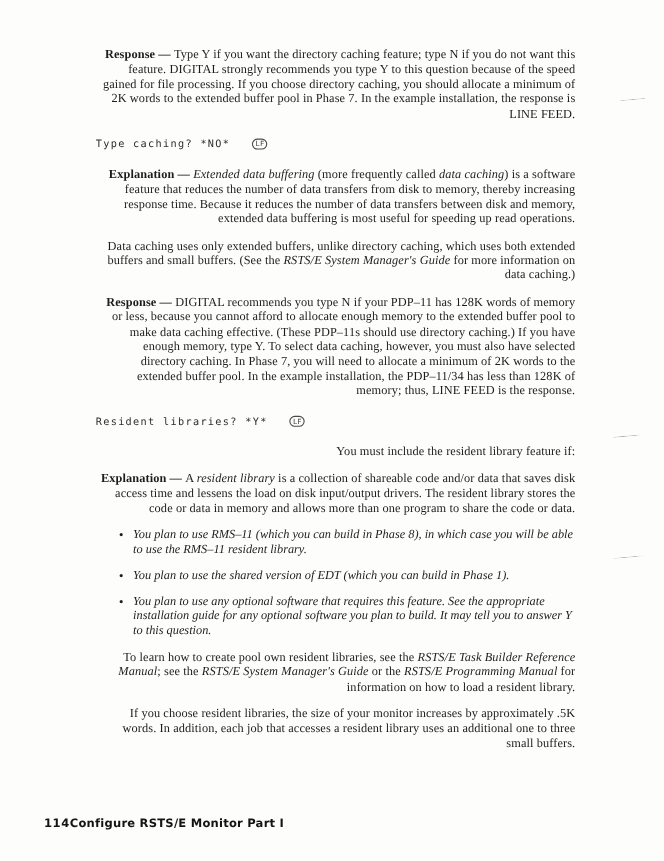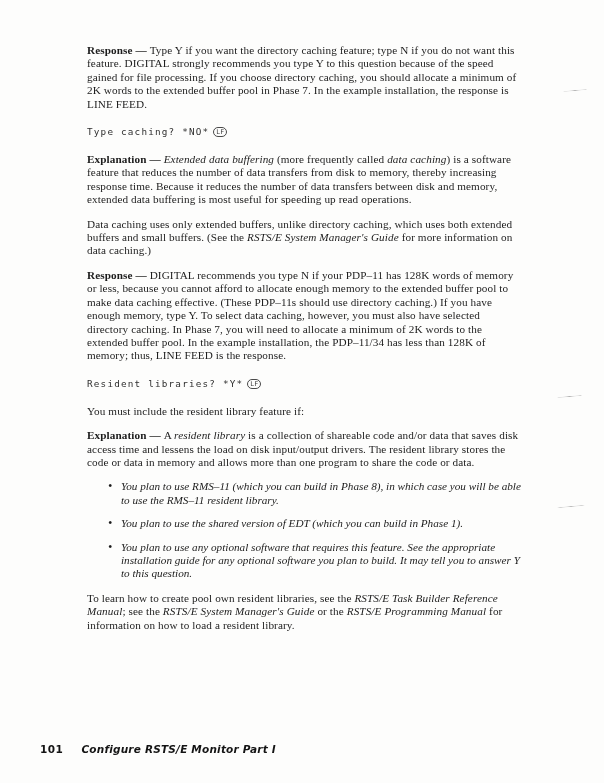--- a/index.html
+++ b/index.html
@@ -14,42 +14,42 @@
   .page { position: absolute; inset: 0; }
   .content {
     position: absolute;
     left: 87px; top: 44px;
     width: 436px;
   }
   .para {
     font-size: 11.2px;
     line-height: 13.4px;
     margin: 0 0 11px 0;
-    text-align: left;
+    text-align: right;
     letter-spacing: 0.1px;
   }
   .para .b { font-weight: 700; }
   .para .i { font-style: italic; }
   .terminal {
     font-family: "DejaVu Sans Mono", monospace;
     font-size: 9.3px;
     letter-spacing: 1.2px;
     color: #2e2e2e;
     margin: 15px 0 16px 0;
     white-space: nowrap;
   }
   .lf-key {
     display: inline-block;
     border: 1px solid #4a4a4a;
     border-radius: 5px;
     font-size: 6.5px;
     letter-spacing: 0;
     line-height: 8px;
     padding: 0 2px;
-    margin-left: 4px;
+    margin-left: 20px;
     vertical-align: 1px;
     color: #3a3a3a;
   }
   ul.bullets {
     list-style: none;
     margin: 0 0 11px 0;
     padding: 0 0 0 21px;
     font-style: italic;
   }
   ul.bullets li {
@@ -70,21 +70,21 @@
     position: absolute;
     left: 40px; top: 743px;
     font-family: "DejaVu Sans", sans-serif;
     font-weight: 700;
     font-size: 10.5px;
     color: #141414;
     display: flex;
     align-items: baseline;
   }
   .footer .pagenum { letter-spacing: 0.5px; }
-  .footer .sect { margin-left: 18px; letter-spacing: 0.2px; font-style: italic; }
+  .footer .sect { letter-spacing: 0.2px; }
   
   .scan-mark {
     position: absolute;
     height: 0;
     border-top: 1.6px solid #8d8d8d;
     border-radius: 50%;
     opacity: 0.65;
     transform: rotate(-5deg);
   }
   .scan-mark.m1 { left: 563px; top: 90px;  width: 24px; }
@@ -104,24 +104,25 @@
       <p class="para"><span class="b">Response — </span><span>DIGITAL recommends you type N if your PDP–11 has 128K words of memory or less, because you cannot afford to allocate enough memory to the extended buffer pool to make data caching effective. (These PDP–11s should use directory caching.) If you have enough memory, type Y. To select data caching, however, you must also have selected directory caching. In Phase 7, you will need to allocate a minimum of 2K words to the extended buffer pool. In the example installation, the PDP–11/34 has less than 128K of memory; thus, LINE FEED is the response.</span></p>
       <div class="terminal"><span>Resident libraries? *Y*</span><span class="lf-key">LF</span></div>
       <p class="para"><span>You must include the resident library feature if:</span></p>
       <p class="para"><span class="b">Explanation — </span><span>A </span><span class="i">resident library</span><span> is a collection of shareable code and/or data that saves disk access time and lessens the load on disk input/output drivers. The resident library stores the code or data in memory and allows more than one program to share the code or data.</span></p>
       <ul class="bullets">
         <li><span>You plan to use RMS–11 (which you can build in Phase 8), in which case you will be able to use the RMS–11 resident library.</span></li>
         <li><span>You plan to use the shared version of EDT (which you can build in Phase 1).</span></li>
         <li><span>You plan to use any optional software that requires this feature. See the appropriate installation guide for any optional software you plan to build. It may tell you to answer Y to this question.</span></li>
       </ul>
       <p class="para"><span>To learn how to create pool own resident libraries, see the </span><span class="i">RSTS/E Task Builder Reference Manual</span><span>; see the </span><span class="i">RSTS/E System Manager's Guide</span><span> or the </span><span class="i">RSTS/E Programming Manual</span><span> for information on how to load a resident library.</span></p>
+      <p class="para"><span>If you choose resident libraries, the size of your monitor increases by approximately .5K words. In addition, each job that accesses a resident library uses an additional one to three small buffers.</span></p>
     </div>
 
   <div class="footer">
-    <span class="pagenum">101</span>
+    <span class="pagenum">114</span>
     <span class="sect">Configure RSTS/E Monitor Part I</span>
   </div>
 
   <div class="scan-mark m1"></div>
   <div class="scan-mark m2"></div>
   <div class="scan-mark m3"></div>
 
 </div>
 
 </body></html>

